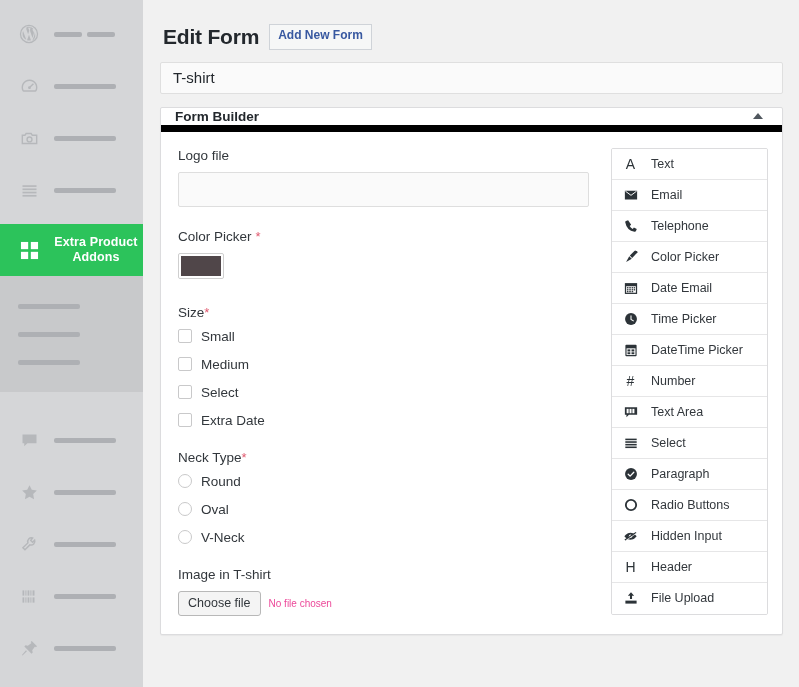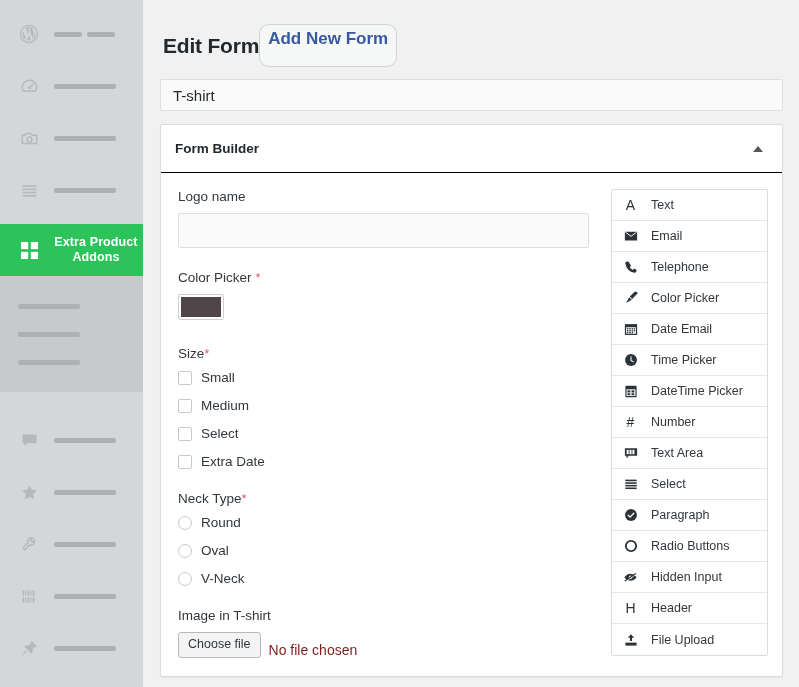--- a/index.html
+++ b/index.html
@@ -65,35 +65,35 @@
 
   
   .main {
     flex: 1 1 auto;
     height: 687px;
     background: #f1f1f1;
     padding: 0 16px 0 17px;
     overflow: hidden;
   }
   .page-head {
-    display: flex; align-items: center; 
+    display: flex; gap: 10px;
     padding: 24px 0 12px 3px;
   }
   .page-title {
     font-size: 21px; color: #23282d; font-weight: bold;
     line-height: 1.2;
     letter-spacing: -0.2px;
   }
   .add-new-btn {
-    font-size: 17px;
+    font-size: 12px;
     color: #3858a0;
     border: 1px solid #cfd3d8;
     background: #f6f7f7;
-    border-radius: 10px;
-    padding: 3px 8px 16px;
+    border-radius: 0;
+    padding: 3px 8px 5px;
     font-weight: bold;
     cursor: pointer;
     line-height: 1.3;
   }
 
   .title-field {
     width: 100%;
     height: 32px;
     background: #fafafa;
     border: 1px solid #dfdfdf;
@@ -108,23 +108,23 @@
 
   .card {
     background: #ffffff;
     border: 1px solid #dcdcde;
     border-radius: 2px;
     box-shadow: 0 1px 1px rgba(0,0,0,.04);
     width: 100%;
   }
   .card-head {
     display: flex; align-items: center; justify-content: space-between;
-    height: 48px;
+    height: 24px;
     padding: 0 14px;
-    border-bottom: 1px solid #000000;
+    border-bottom: 7px solid #000000;
   }
   .card-head-title { font-size: 13.5px; font-weight: bold; color: #23282d; }
   .toggle-ico { width: 20px; height: 20px; display:flex; align-items:center; justify-content:center; cursor:pointer;}
   .tri-up {
     width: 0; height: 0;
     border-left: 5px solid transparent;
     border-right: 5px solid transparent;
     border-bottom: 6px solid #50575e;
   }
 
@@ -171,32 +171,32 @@
   .rb {
     width: 14px; height: 14px;
     border: 1px solid #c9c9ca;
     background: #fff;
     border-radius: 50%;
     flex: 0 0 14px;
     cursor: pointer;
   }
   .opt-label { font-size: 13.5px; color: #32373c; }
 
-  .file-row { display: flex; align-items: flex-end; gap: 8px; }
+  .file-row { display: flex; align-items: center; gap: 8px; }
   .choose-file {
     font-size: 12.5px;
     color: #32373c;
     background: #f4f4f4;
     border: 1px solid #b8b8b8;
     border-radius: 3px;
     padding: 3px 9px 4px;
     cursor: pointer;
     line-height: 1.35;
   }
-  .file-status { font-size: 14px; color: #7f1d1d; }
+  .file-status { font-size: 10px; color: #ec4899; }
 
   
   .palette {
     border: 1px solid #dcdcde;
     border-radius: 2px;
     background: #fff;
     overflow: hidden;
   }
   .pal-item {
     display: flex; align-items: center;
@@ -384,21 +384,21 @@
         <span class="toggle-ico">
             <span class="tri-up"></span>
           </span>
       </div>
 
       <div class="card-body">
 
         <div class="builder-left">
 
           <div class="fld">
-            <span class="fld-label">Logo name</span>
+            <span class="fld-label">Logo file</span>
             <input class="text-input" type="text" value="" style="">
           </div>
 
           <div class="fld">
             <span class="fld-label"><span>Color Picker</span><span class="req req-sp">*</span></span>
             <span class="swatch-wrap"><span class="swatch" style="background: rgb(80, 70, 73);"></span></span>
           </div>
 
           <div class="fld">
             <span class="fld-label"><span>Size</span><span class="req">*</span></span>

